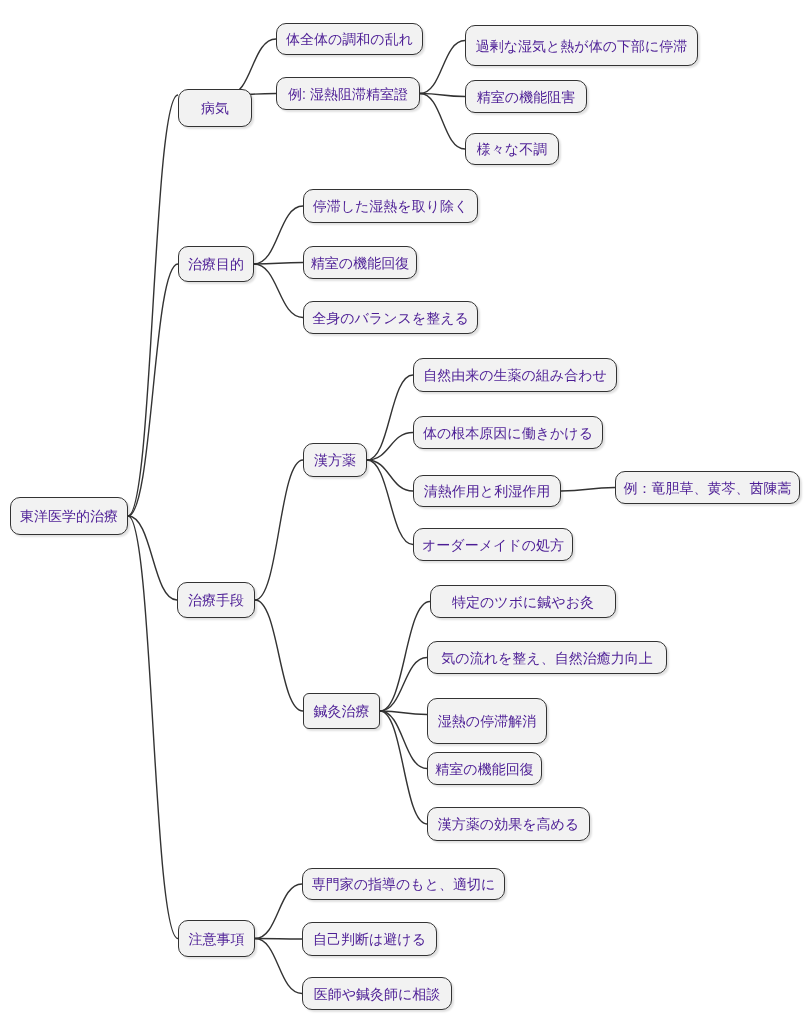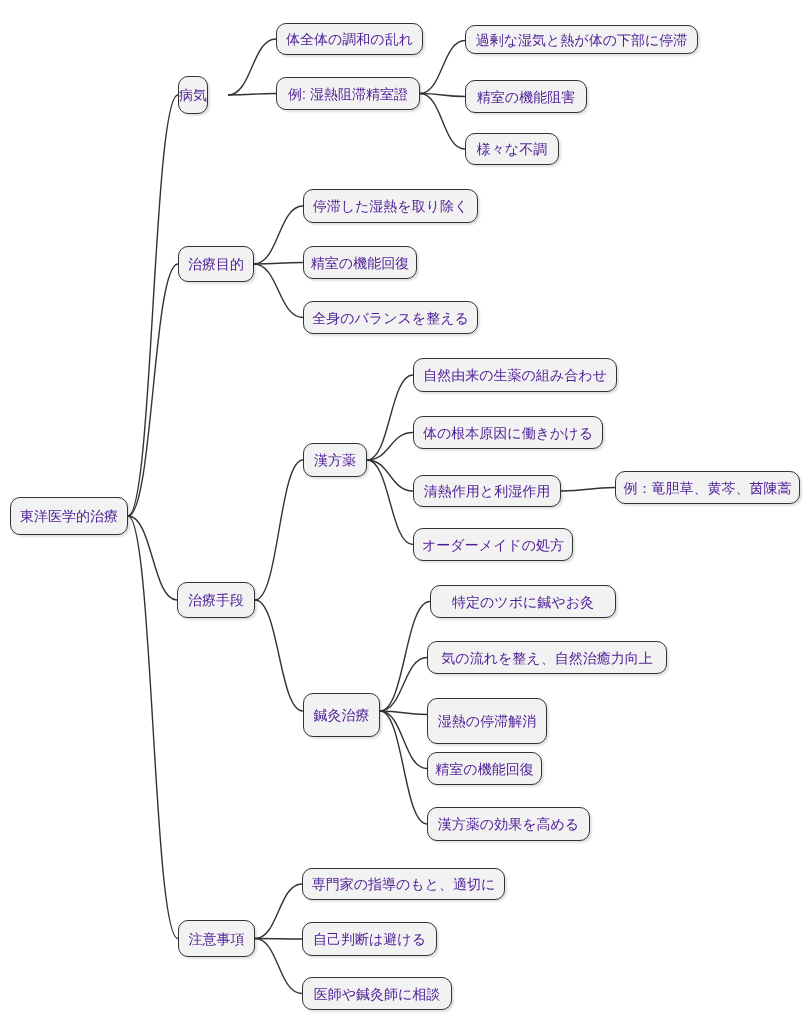--- a/index.html
+++ b/index.html
@@ -79,30 +79,30 @@
       <path d="M 380 711 C 403.5 711, 403.5 824, 427 824"></path>
       <path d="M 128 516 C 153 516, 153 938.5, 178 938.5"></path>
       <path d="M 255 938.5 C 278.5 938.5, 278.5 884, 302 884"></path>
       <path d="M 255 938.5 C 278.5 938.5, 278.5 939, 302 939"></path>
       <path d="M 255 938.5 C 278.5 938.5, 278.5 993.5, 302 993.5"></path>
     </svg>
 
 <div class="node" style="left: 10px; top: 497px; width: 118px; height: 38px;">
       <span>東洋医学的治療</span>
     </div>
-    <div class="node" style="left: 178px; top: 76px; width: 30px; height: 38px;">
+    <div class="node" style="left: 178px; top: 89px; width: 74px; height: 38px;">
       <span>病気</span>
     </div>
     <div class="node" style="left: 276px; top: 23px; width: 147px; height: 32px;">
       <span>体全体の調和の乱れ</span>
     </div>
     <div class="node" style="left: 276px; top: 77px; width: 144px; height: 33px;">
       <span>例: 湿熱阻滞精室證</span>
     </div>
-    <div class="node" style="left: 465px; top: 25px; width: 233px; height: 29px;">
+    <div class="node" style="left: 465px; top: 25px; width: 233px; height: 41px;">
       <span>過剰な湿気と熱が体の下部に停滞</span>
     </div>
     <div class="node" style="left: 465px; top: 80px; width: 122px; height: 33px;">
       <span>精室の機能阻害</span>
     </div>
     <div class="node" style="left: 465px; top: 133px; width: 94px; height: 32px;">
       <span>様々な不調</span>
     </div>
     <div class="node" style="left: 178px; top: 246px; width: 76px; height: 36px;">
       <span>治療目的</span>
@@ -130,21 +130,21 @@
     </div>
     <div class="node" style="left: 413px; top: 475px; width: 148px; height: 32px;">
       <span>清熱作用と利湿作用</span>
     </div>
     <div class="node" style="left: 615px; top: 471px; width: 185px; height: 33px;">
       <span>例：竜胆草、黄芩、茵陳蒿</span>
     </div>
     <div class="node" style="left: 413px; top: 528px; width: 160px; height: 33px;">
       <span>オーダーメイドの処方</span>
     </div>
-    <div class="node" style="left: 303px; top: 693px; width: 77px; height: 44px;">
+    <div class="node" style="left: 303px; top: 693px; width: 77px; height: 36px; border-radius: 6px;">
       <span>鍼灸治療</span>
     </div>
     <div class="node" style="left: 430px; top: 585px; width: 186px; height: 33px;">
       <span>特定のツボに鍼やお灸</span>
     </div>
     <div class="node" style="left: 427px; top: 641px; width: 240px; height: 33px;">
       <span>気の流れを整え、自然治癒力向上</span>
     </div>
     <div class="node" style="left: 427px; top: 698px; width: 120px; height: 46px;">
       <span>湿熱の停滞解消</span>

